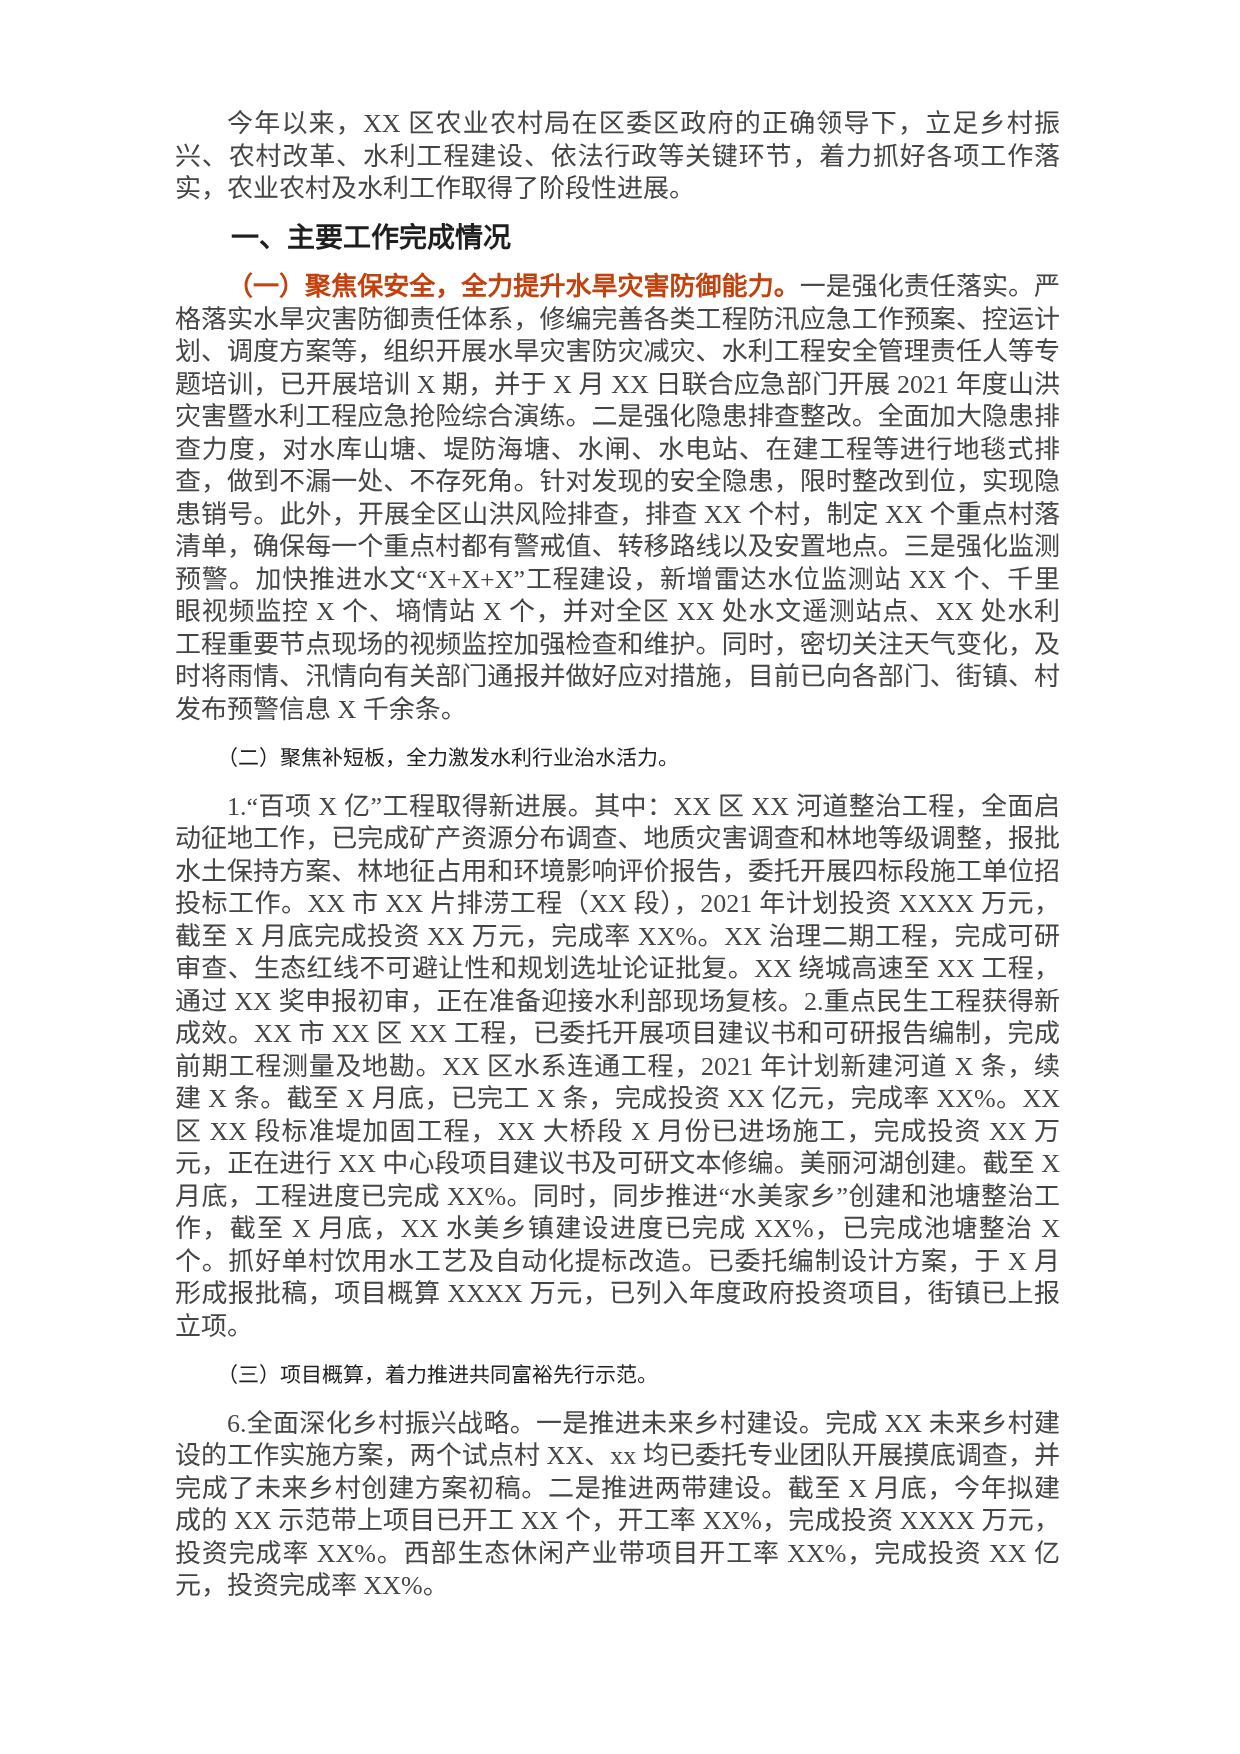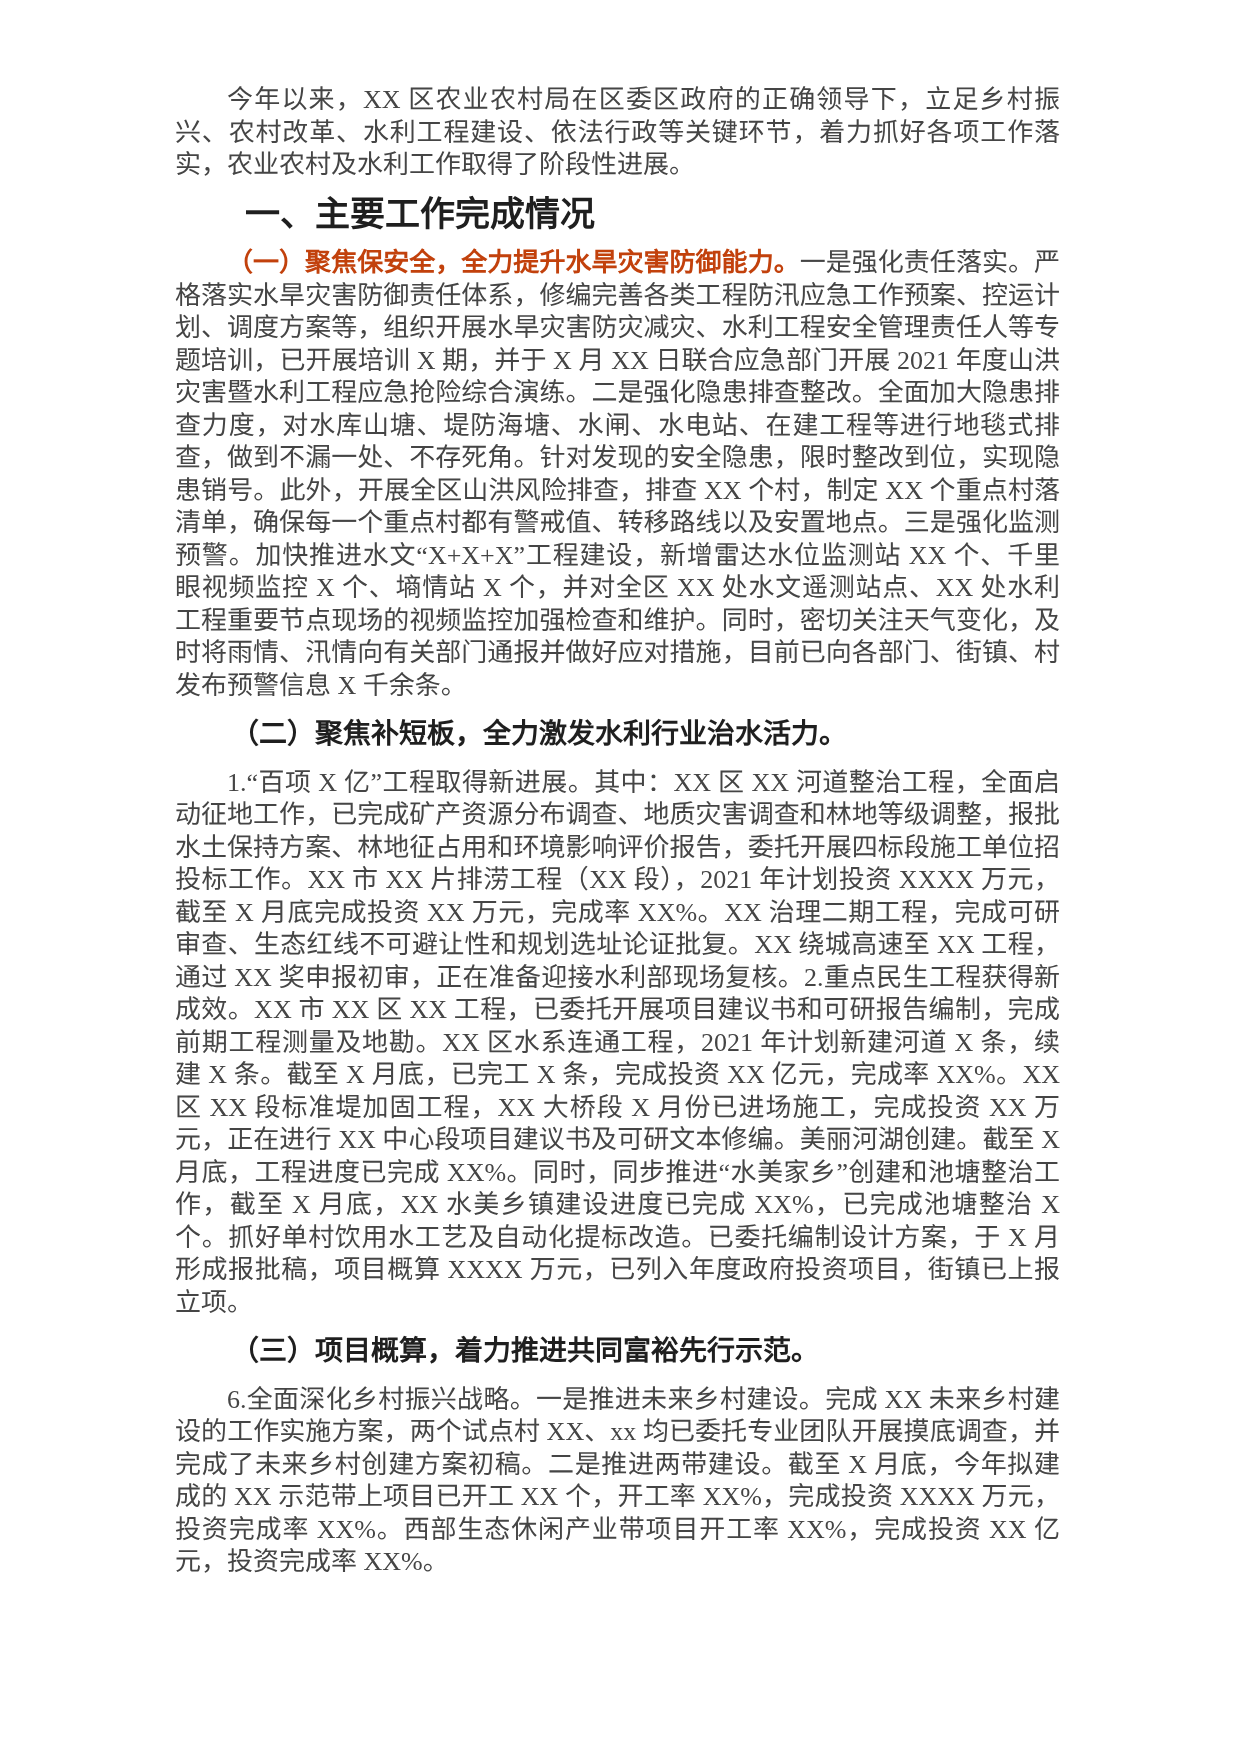--- a/index.html
+++ b/index.html
@@ -8,49 +8,49 @@
     background: #ffffff;
   }
   .page {
     position: relative;
     width: 1240px;
     height: 1754px;
     margin: 0 auto;
     background: #ffffff;
     overflow: hidden;
     box-sizing: border-box;
-    padding: 84px 180px 0 175px;
+    padding: 108px 180px 0 175px;
     font-family: "Liberation Serif", "DejaVu Serif", serif;
     font-size: 26px;
     line-height: 32.5px;
     color: #454545;
     text-align: justify;
   }
   .doc-body p {
     margin: 0 0 16px 0;
   }
   .para {
     text-indent: 2em;
     word-break: break-all;
   }
   .h-main {
     font-family: "Liberation Sans", "DejaVu Sans", sans-serif;
     font-weight: bold;
     color: #1f1f1f;
     text-indent: 2em;
     margin: 0 0 16px 0;
-    font-size: 35px;
+    font-size: 28px;
   }
   .h-sub {
     font-family: "Liberation Sans", "DejaVu Sans", sans-serif;
-    font-weight: bold;
+    font-weight: normal;
     color: #1f1f1f;
     text-indent: 2em;
     word-break: break-all;
-    font-size: 28px;
+    font-size: 21px;
   }
   .lead {
     font-family: "Liberation Sans", "DejaVu Sans", sans-serif;
     font-weight: bold;
     color: #c2410c;
   }
 </style>
 </head>
 <body>
 

